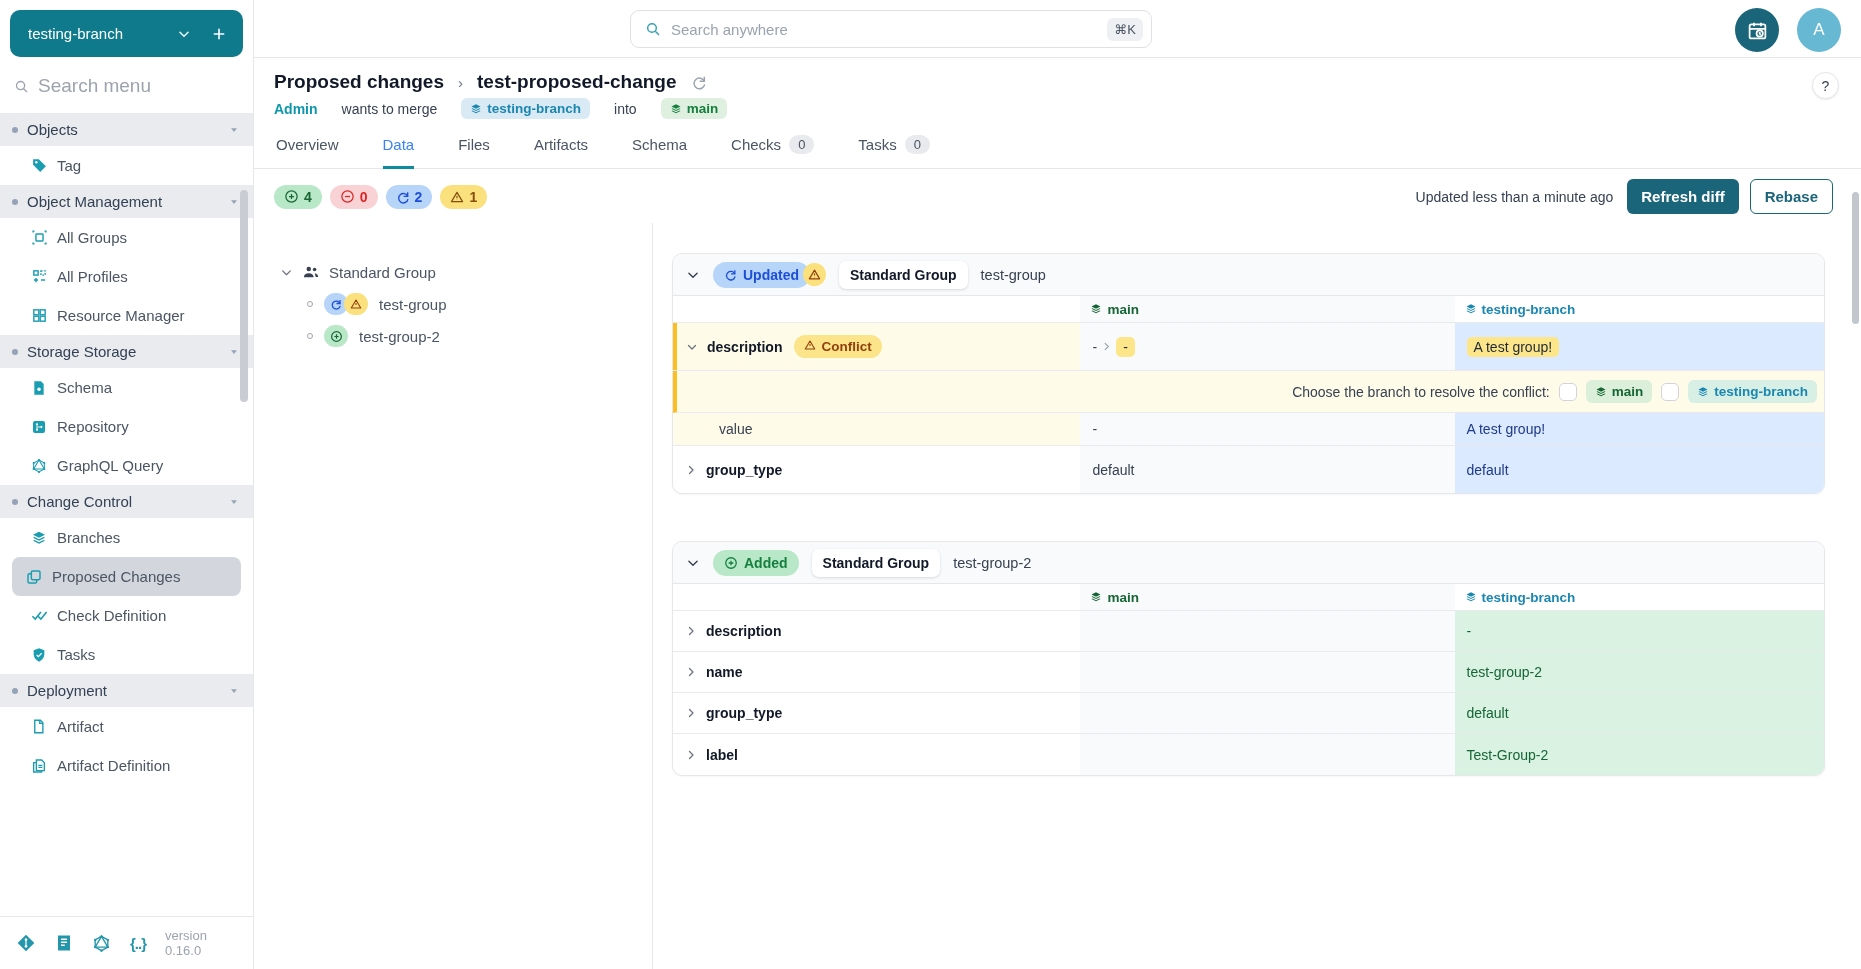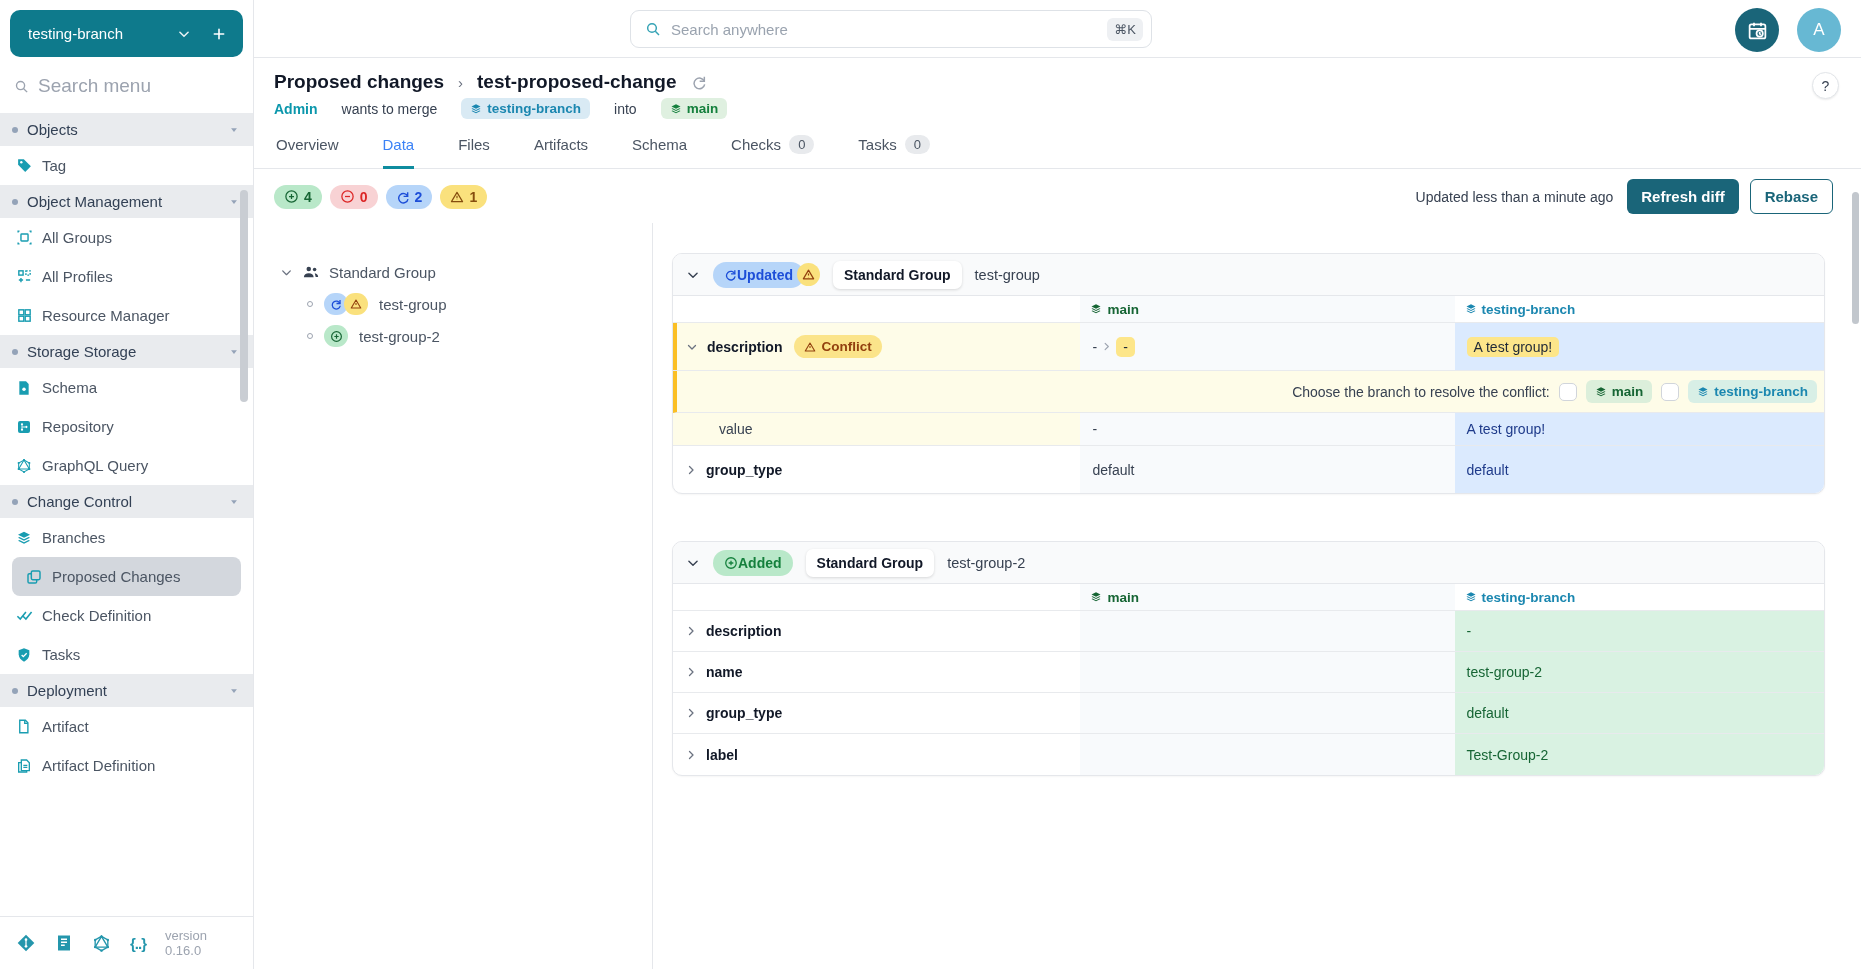--- a/index.html
+++ b/index.html
@@ -16,21 +16,21 @@
   .bs-label { flex:1; }
   .bs-caret { color:#fff; opacity:.9; margin-right:20px; }
   .bs-plus { color:#fff; }
   .menu-search { display:flex; align-items:center; gap:9px; padding:14px 14px 16px; color:#9ca3af; font-size:15px; }
   .menu-search input { border:none; outline:none; font-size:19px; color:#000000; width:160px; font-family:inherit; }
   .menu-search input::placeholder { color:#9ca3af; }
   .menu { flex:1; overflow:hidden; }
   .section-header { background:#e9ebee; display:flex; align-items:center; padding:8px 14px 8px 12px; color:#334155; font-size:15px; }
   .dot { width:6px; height:6px; border-radius:50%; background:#94a3b8; margin-right:9px; flex:0 0 6px; }
   .sh-caret { margin-left:auto; color:#94a3b8; }
-  .menu-item { display:flex; align-items:center; gap:9px; padding:11px 14px 11px 16px; font-size:15px; color:#4b5563; cursor:pointer; }
+  .menu-item { display:flex; align-items:center; gap:9px; padding:11px 14px 11px 31px; font-size:15px; color:#4b5563; cursor:pointer; }
   .menu-item .mi-icon { color:#199db1; flex:0 0 17px; }
   .menu-item.active { background:#d3d7dd; border-radius:8px; margin:0 12px; padding-left:14px; }
   .sidebar-footer { border-top:1px solid #e5e7eb; height:53px; display:flex; align-items:center; gap:19px; padding:0 16px; }
   .sf-icon { color:#2496ac; }
   .sf-version { margin-left:auto; color:#9ca3af; font-size:13px; }
   .braces { font-size:15px; font-weight:700; color:#2496ac; letter-spacing:-1px; }
   .sb-scroll { position:absolute; right:5px; top:190px; width:8px; height:212px; background:#c9cdd3; border-radius:4px; }
 
   
   .main { flex:1; display:flex; flex-direction:column; position:relative; min-width:0; }
@@ -82,21 +82,21 @@
   .mini-pill { height:22px; min-width:24px; border-radius:999px; display:flex; align-items:center; justify-content:center; }
   .mini-blue { background:#b6d5f9; color:#1d4ed8; }
   .mini-yellow { background:#fae17d; color:#92400e; margin-left:-4px; }
   .mini-green { background:#b9e8c9; color:#166534; }
 
   .cards-panel { flex:1; padding:30px 36px 0 19px; min-width:0; }
   .diff-card { border:1px solid #e5e7eb; border-radius:10px; margin-bottom:47px; overflow:hidden; box-shadow:0 1px 2px rgba(0,0,0,.04); background:#fff; }
   .card-header { background:#f9fafb; display:flex; align-items:center; gap:13px; padding:0 13px; border-bottom:1px solid #e5e7eb; height:42px; cursor:pointer; }
   .ch-chev { color:#374151; }
   .status-wrap { display:flex; align-items:center; }
-  .status-pill { display:flex; align-items:center; gap:0; border-radius:999px; padding:5px 11px; font-size:14px; font-weight:600; }
+  .status-pill { display:flex; align-items:center; gap:6px; border-radius:999px; padding:5px 11px; font-size:14px; font-weight:600; }
   .status-updated { background:#b6d5f9; color:#1d4ed8; }
   .status-added { background:#b9e8c9; color:#15803d; }
   .warn-circle { width:23px; height:23px; border-radius:50%; background:#fae17d; color:#92400e; display:flex; align-items:center; justify-content:center; margin-left:-7px; }
   .kind-badge { background:#fff; border-radius:7px; padding:6px 11px; font-weight:700; font-size:14px; color:#111827; box-shadow:0 1px 3px rgba(0,0,0,.14); }
   .card-name { font-size:14.5px; color:#374151; }
 
   .dt-row { display:flex; border-bottom:1px solid #e8eaed; }
   .dt-row:last-child { border-bottom:none; }
   .dt-cell { display:flex; align-items:center; padding:0 12px; font-size:14px; color:#374151; }
   .col-label { width:35.4%; }
@@ -106,21 +106,21 @@
   .dt-colhead .dt-cell { font-size:13.5px; font-weight:700; gap:5px; padding:0 10px; }
   .head-base { color:#166534; }
   .head-branch { color:#1b87b0; }
   .blue-cell { background:#dbeafe !important; color:#1e3a8a; }
   .green-cell { background:#d9f2e2 !important; color:#166534; }
   .prop-label { font-weight:700; color:#111827; }
   .chev { color:#6b7280; flex:0 0 auto; }
   .lbl-gap { display:flex; align-items:center; gap:9px; cursor:pointer; }
   .row-desc { height:48px; }
   .row-desc .col-label { background:#fefce8; border-left:4px solid #fbbf24; padding-left:9px; }
-  .conflict-pill { background:#fbe48a; color:#92400e; border-radius:999px; padding:4px 10px; font-size:13.5px; font-weight:600; display:flex; gap:5px; align-items:center; margin-left:3px; }
+  .conflict-pill { background:#fbe48a; color:#92400e; border-radius:999px; padding:4px 10px; font-size:13.5px; font-weight:600; display:flex; gap:5px; align-items:flex-start; margin-left:3px; }
   .hl { background:#fde68a; padding:2px 7px; border-radius:5px; color:#1f2937; }
   .sep-chev { color:#9ca3af; margin:0 4px; }
   .row-conflict { height:42px; background:#fefce8; border-left:4px solid #fbbf24; display:flex; align-items:center; justify-content:flex-end; gap:9px; padding-right:7px; font-size:14px; color:#374151; border-bottom:1px solid #e8eaed; }
   .checkbox { width:18px; height:18px; border:1px solid #d1d5db; border-radius:5px; background:#fff; cursor:pointer; flex:0 0 18px; }
   .resolve-chip { display:inline-flex; align-items:center; gap:5px; border-radius:6px; padding:4px 9px; font-weight:700; font-size:13.5px; }
   .rc-base { background:#dcefdb; color:#166534; }
   .rc-branch { background:#d8efe6; color:#1b87b0; }
   .row-value { height:33px; }
   .row-value .col-label { background:#fefce8; padding-left:46px; }
   .row-prop1 { height:47px; }

